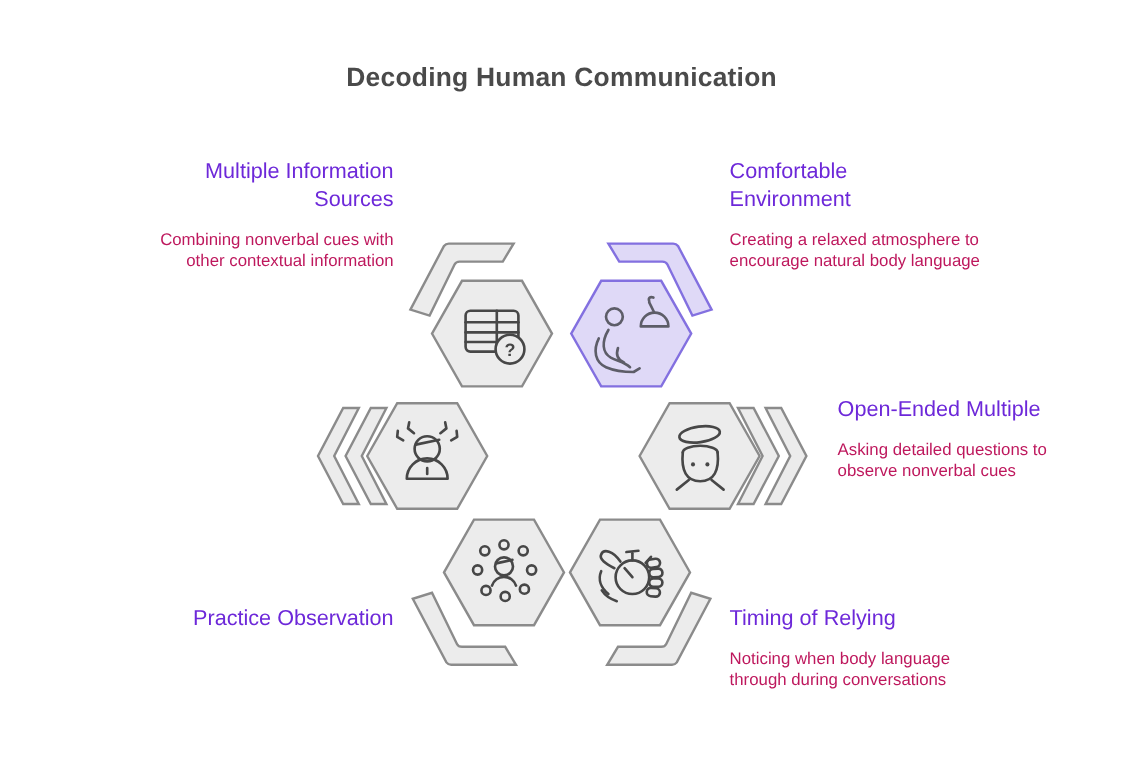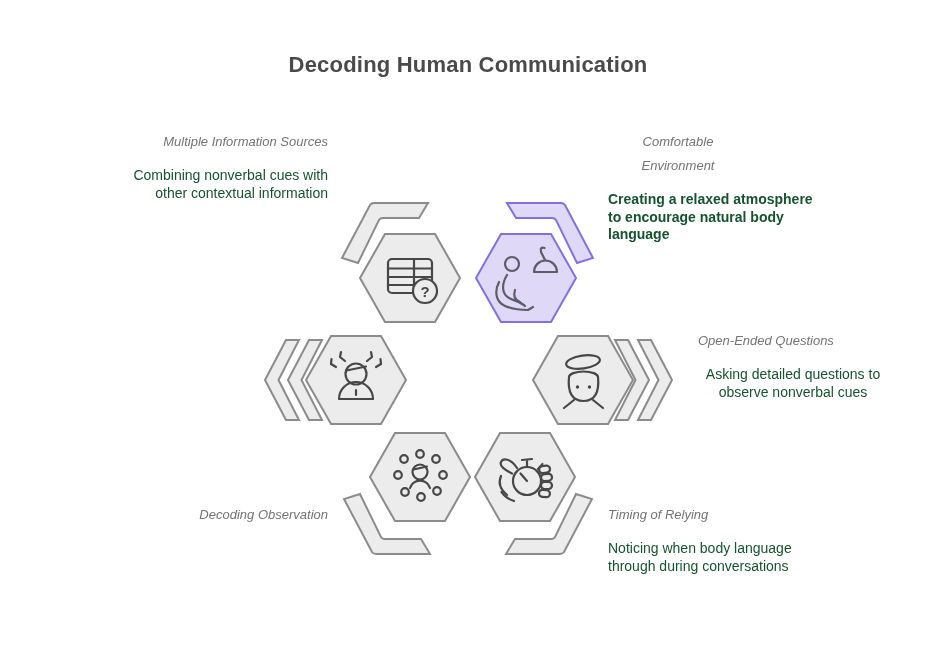--- a/index.html
+++ b/index.html
@@ -5,30 +5,30 @@
   html,body{margin:0;padding:0;background:#fff;}
   .canvas{
     position:relative;width:936px;height:648px;background:#ffffff;
     font-family:"Liberation Sans",sans-serif;overflow:hidden;
   }
   .title{
     position:absolute;left:0;top:52px;width:936px;text-align:center;
     font-size:22px;font-weight:700;color:#4a4a4a;letter-spacing:.2px;
   }
   .item{position:absolute;}
-  .item .heading{font-size:13px;line-height:24px;color:#737373;font-style:italic;}
-  .item .desc{font-size:14px;line-height:17.5px;color:#14532d;margin-top:13px;}
+  .item .heading{font-size:18px;line-height:24px;color:#6d28d9;}
+  .item .desc{font-size:14px;line-height:17.5px;color:#be185d;margin-top:13px;}
   .item.align-right{text-align:right;}
   .item.align-right .heading,.item.align-right .desc{margin-left:auto;}
   .hw200{max-width:200px;}
-  .hw140{max-width:140px;text-align:center;}
+  .hw140{max-width:140px;}
   .dw210{max-width:210px;}
-  .dw212{max-width:212px;font-weight:bold;}
+  .dw212{max-width:212px;}
   .dw200{max-width:200px;}
-  .dw190{max-width:190px;text-align:center;}
+  .dw190{max-width:190px;}
   .pos-tl{left:88px;top:130px;width:240px;}
   .pos-tr{left:608px;top:130px;width:240px;}
   .pos-ml{left:18px;top:329px;width:220px;}
   .pos-mr{left:698px;top:329px;width:220px;}
   .pos-bl{left:88px;top:503px;width:240px;}
   .pos-br{left:608px;top:503px;width:240px;}
   .diagram{position:absolute;left:255px;top:195px;}
   .gray-shape{fill:#ececec;stroke:#8b8b8b;stroke-width:2;}
   .purple-shape{fill:#dfd9f7;stroke:#8370e0;stroke-width:2;}
   .icon{stroke:#474747;stroke-width:2.2;fill:none;stroke-linecap:round;stroke-linejoin:round;}
@@ -147,26 +147,26 @@
 
   <div class="item pos-tr">
     <div class="heading hw140">Comfortable Environment</div>
     <div class="desc dw212">Creating a relaxed atmosphere to encourage natural body language</div>
   </div>
 
   <div class="item align-right pos-ml">
   </div>
 
   <div class="item pos-mr">
-    <div class="heading">Open-Ended Questions</div>
+    <div class="heading">Open-Ended Multiple</div>
     <div class="desc dw190">Asking detailed questions to observe nonverbal cues</div>
   </div>
 
   <div class="item align-right pos-bl">
-    <div class="heading">Decoding Observation</div>
+    <div class="heading">Practice Observation</div>
   </div>
 
   <div class="item pos-br">
     <div class="heading">Timing of Relying</div>
     <div class="desc dw200">Noticing when body language through during conversations</div>
   </div>
 
   <div class="watermark">
     <span>Made with</span>
     <svg width="13" height="13" viewBox="0 0 13 13">

